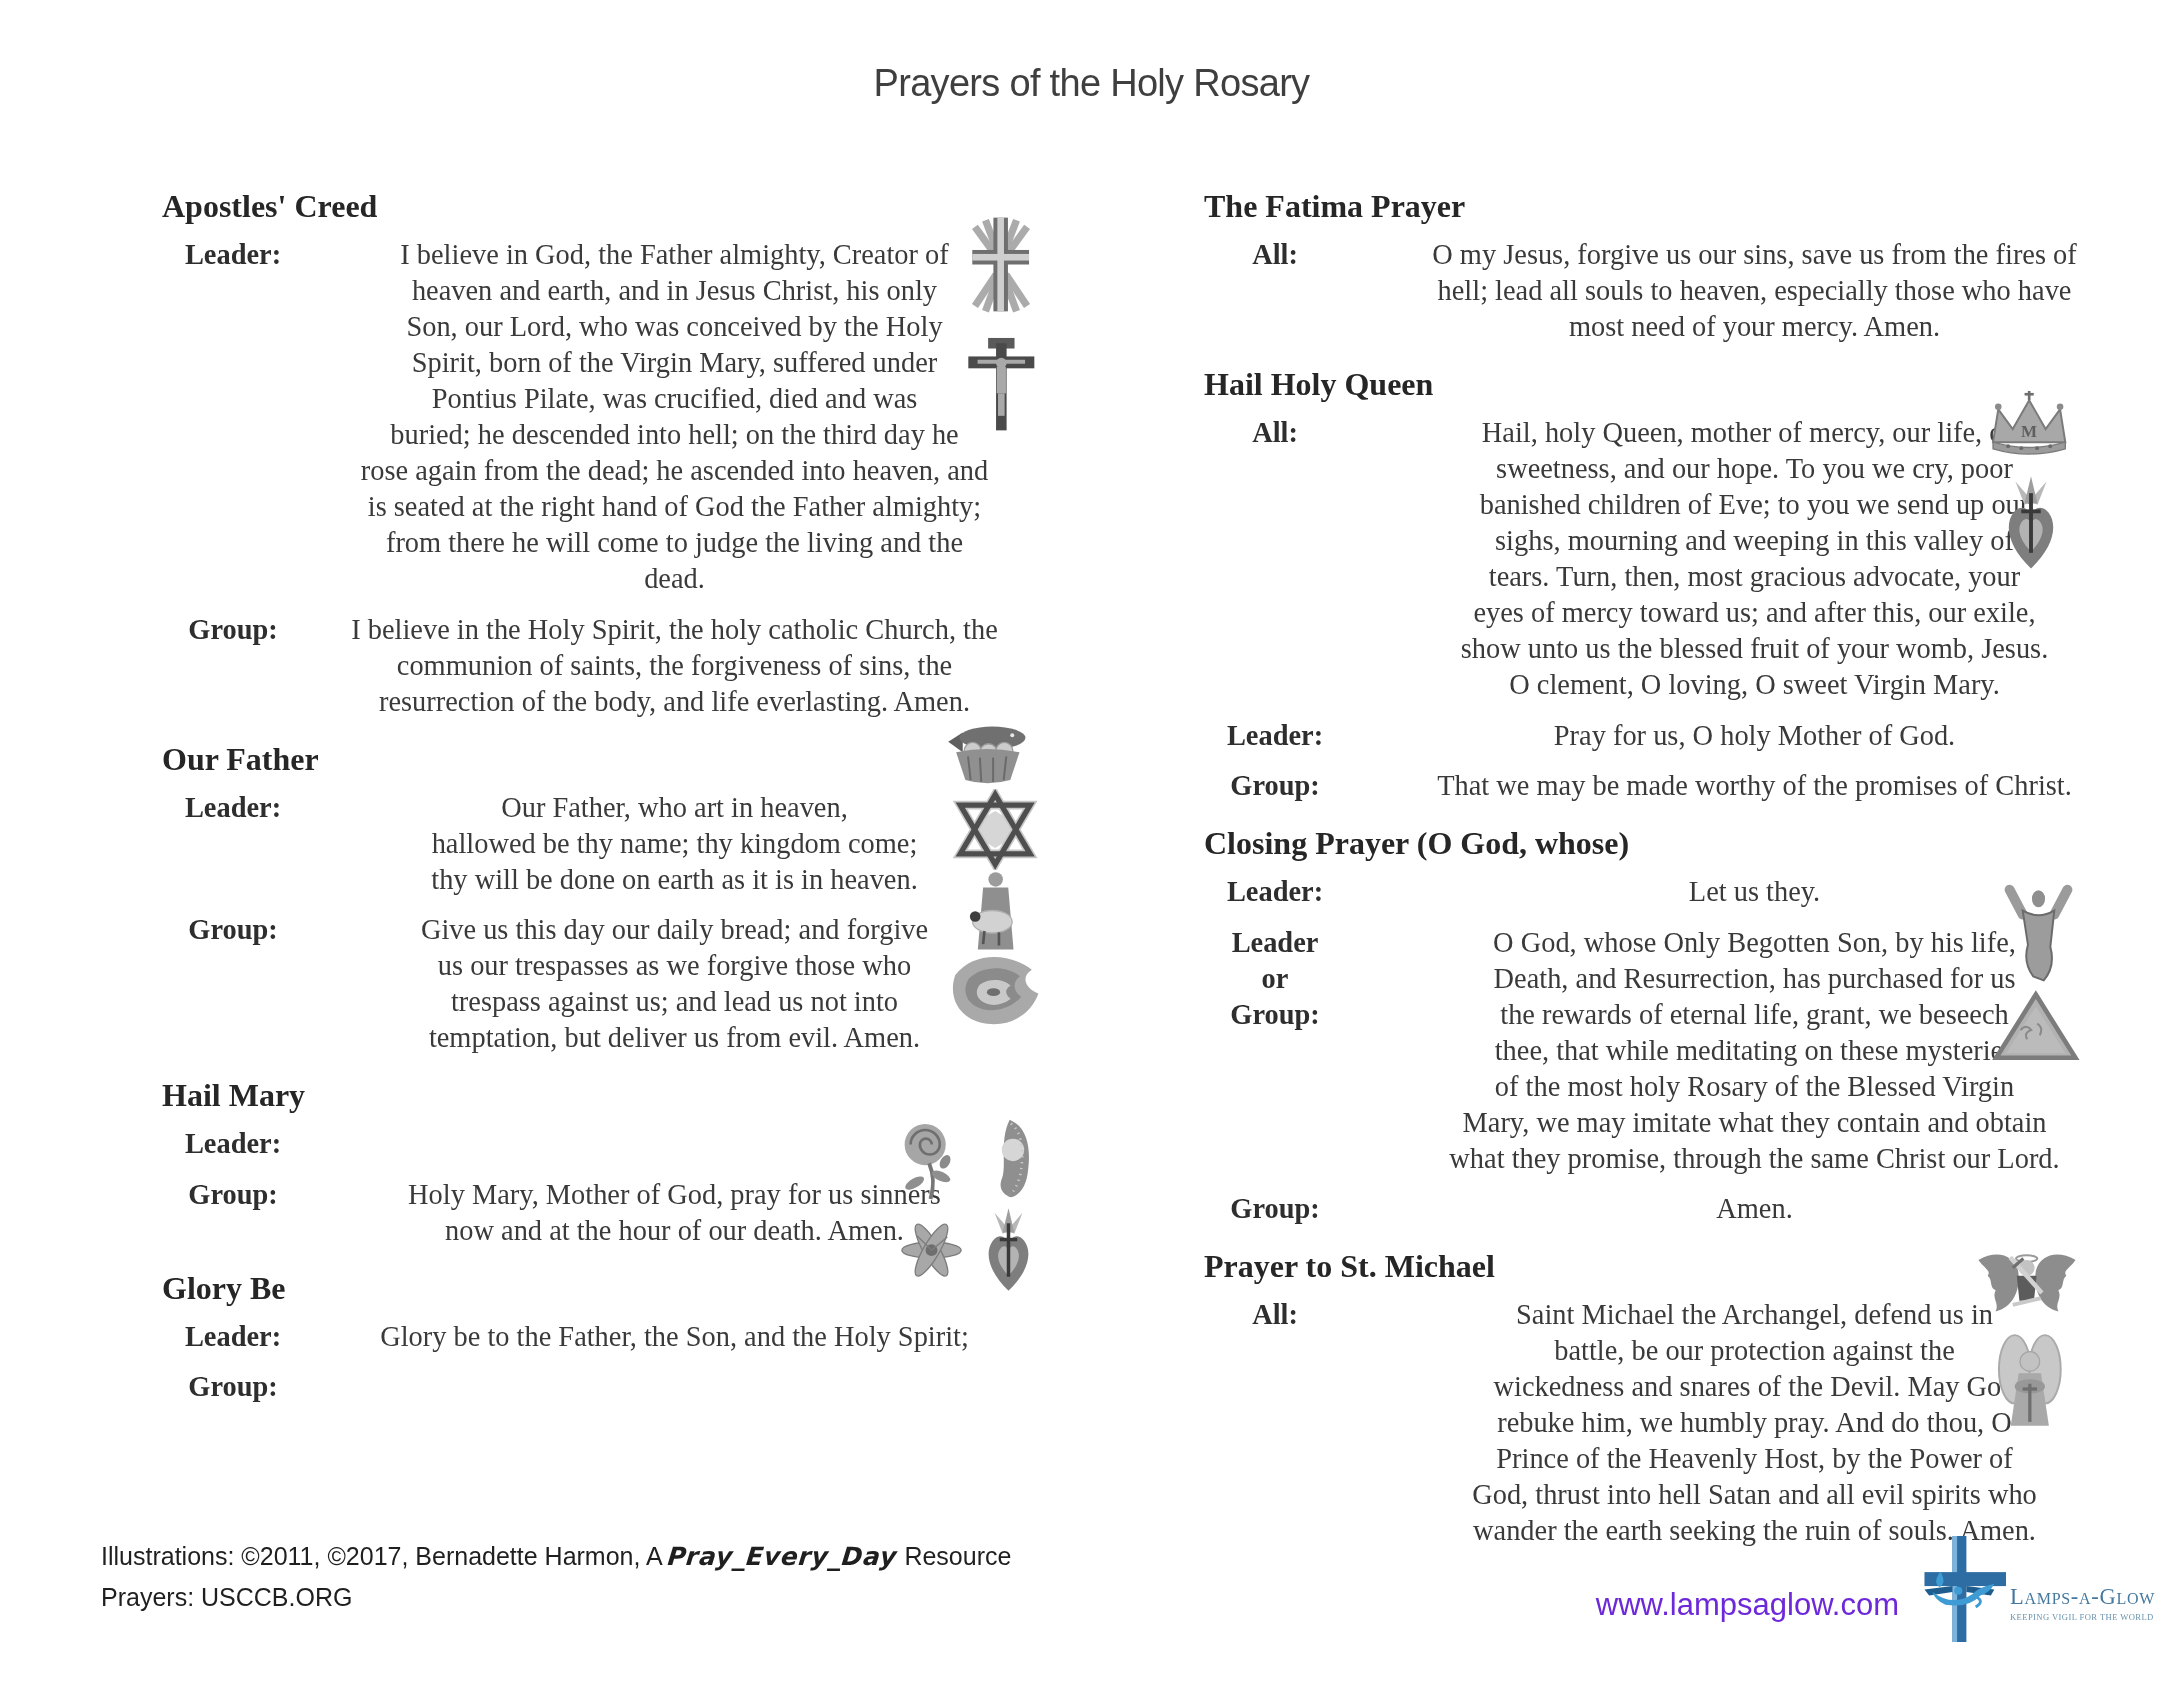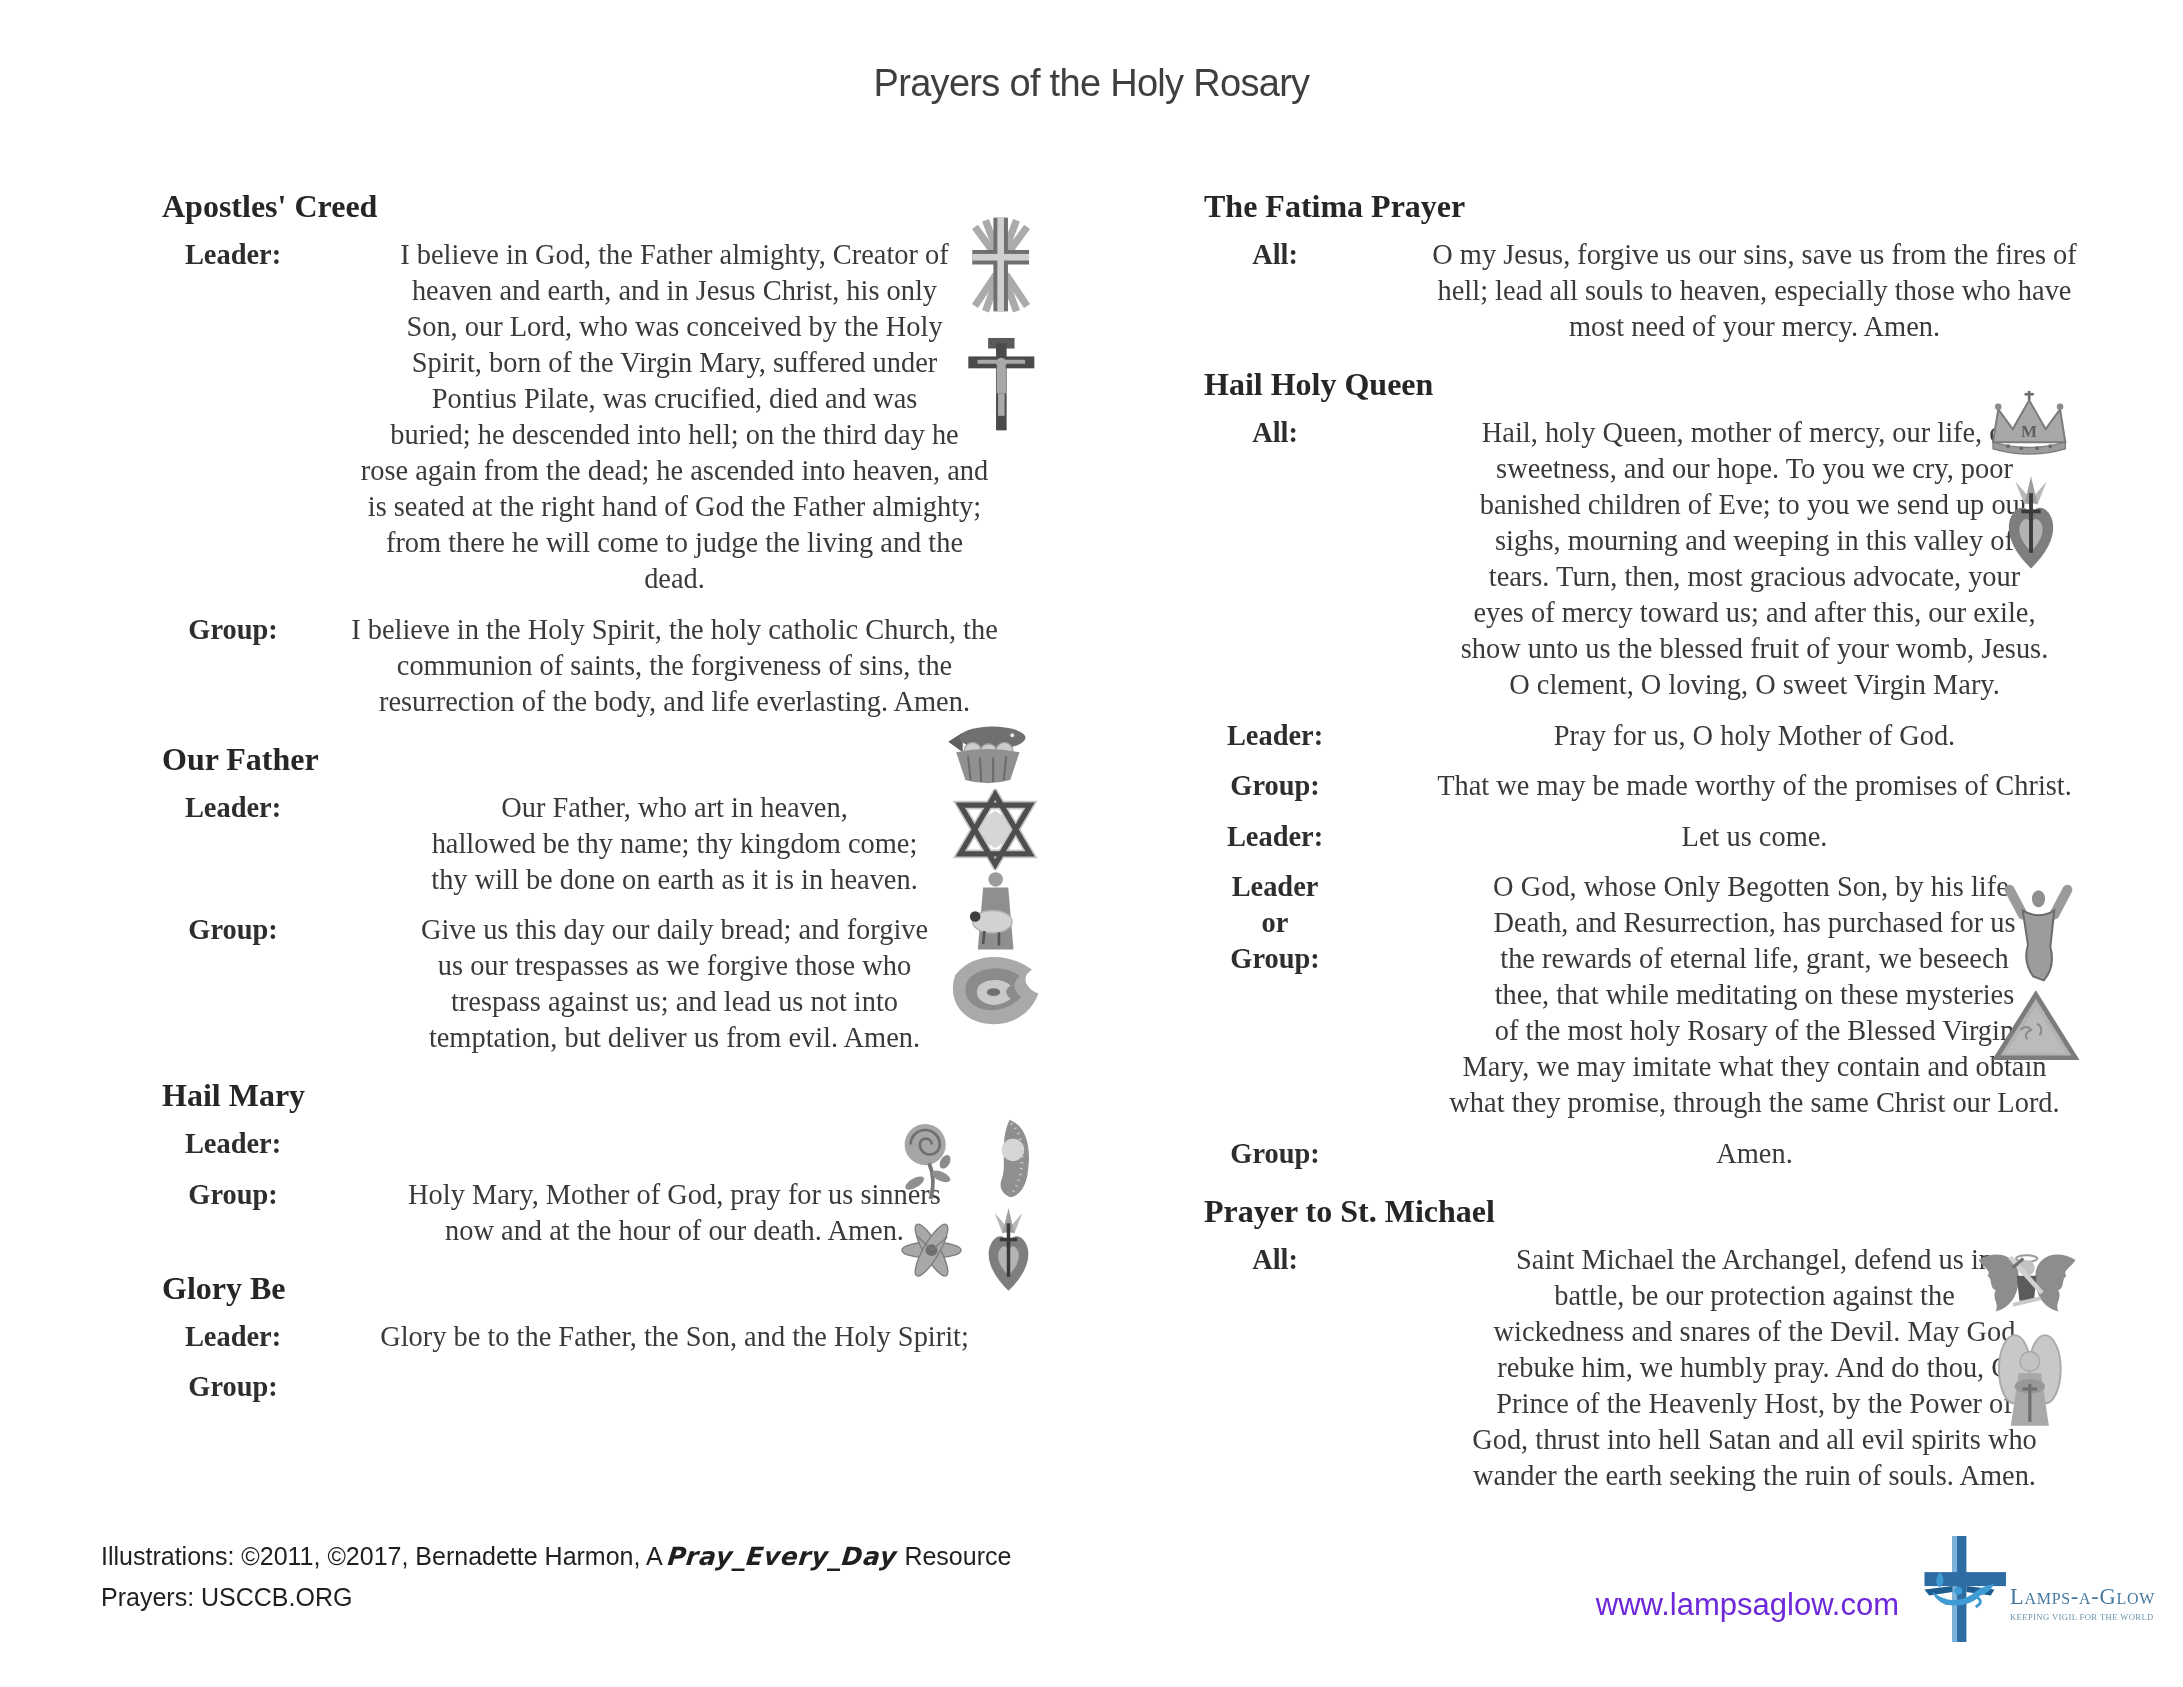--- a/index.html
+++ b/index.html
@@ -118,23 +118,24 @@
     </div>
     <div class="entry">
       <div class="lbl">Leader:</div>
       <div class="txt">Pray for us, O holy Mother of God.</div>
     </div>
     <div class="entry">
       <div class="lbl">Group:</div>
       <div class="txt">That we may be made worthy of the promises of Christ.</div>
     </div>
 
-    <div class="entry">
-      <div class="lbl">Leader:</div>
-      <div class="txt">Let us come.</div>
+    <div class="sec">Closing Prayer (O God, whose)</div>
+    <div class="entry">
+      <div class="lbl">Leader:</div>
+      <div class="txt">Let us they.</div>
     </div>
     <div class="entry">
       <div class="lbl">Leader
 or
 Group:</div>
       <div class="txt">O God, whose Only Begotten Son, by his life,
 Death, and Resurrection, has purchased for us
 the rewards of eternal life, grant, we beseech
 thee, that while meditating on these mysteries
 of the most holy Rosary of the Blessed Virgin

